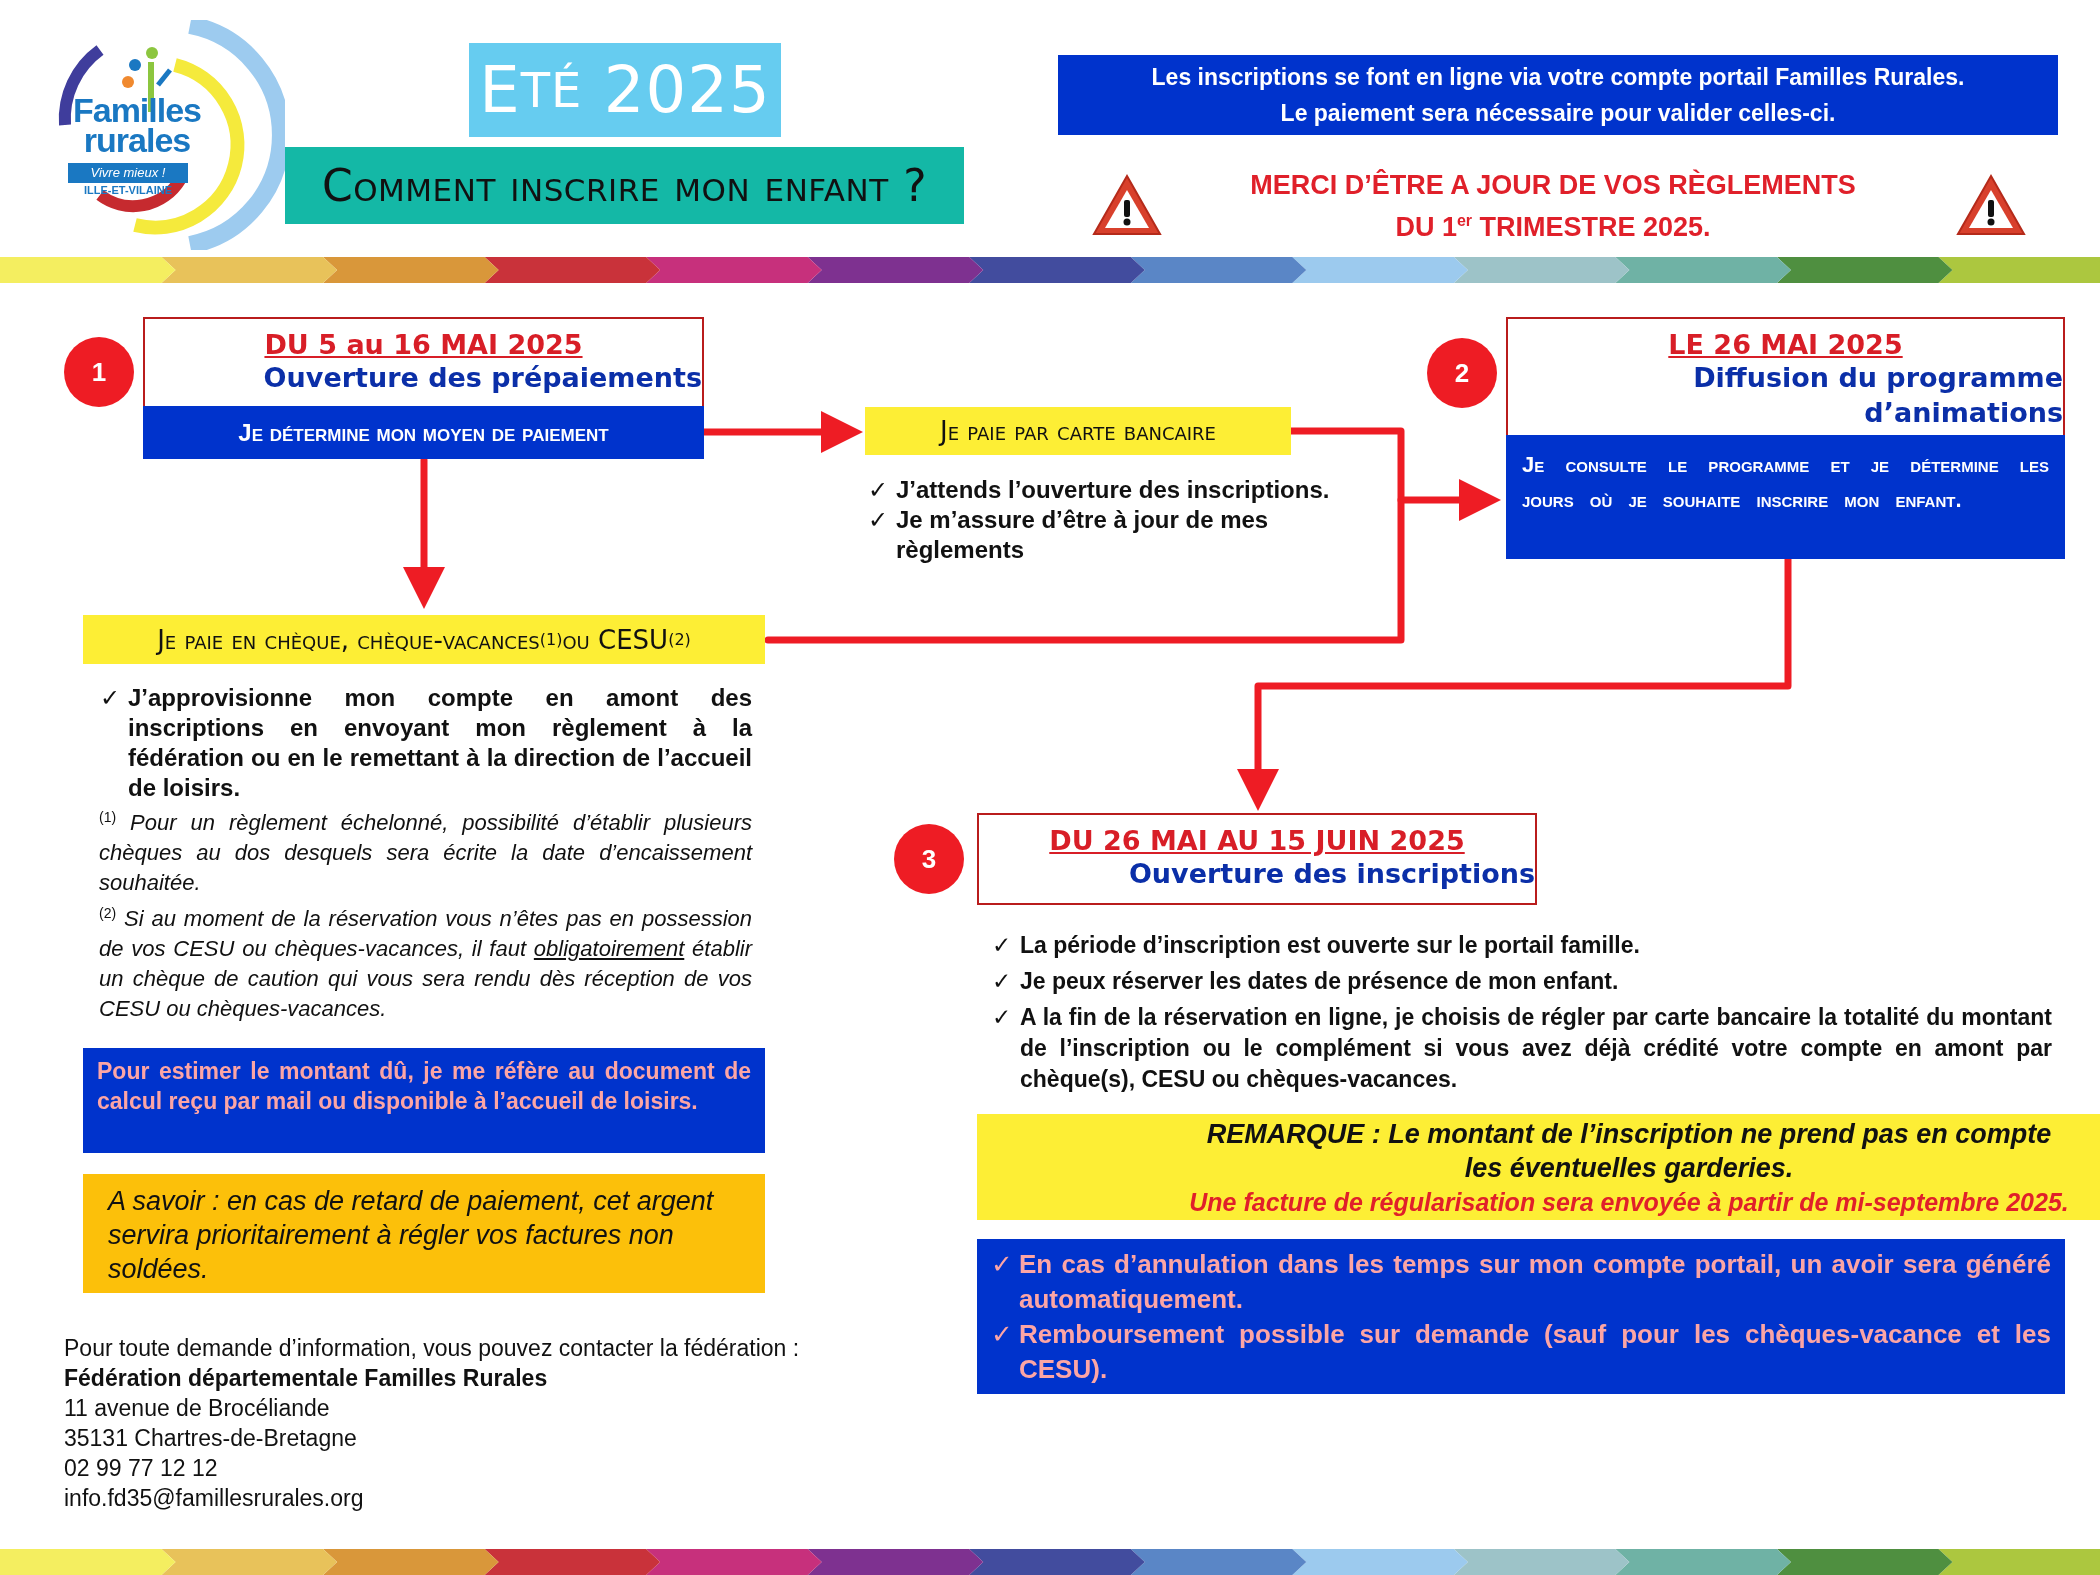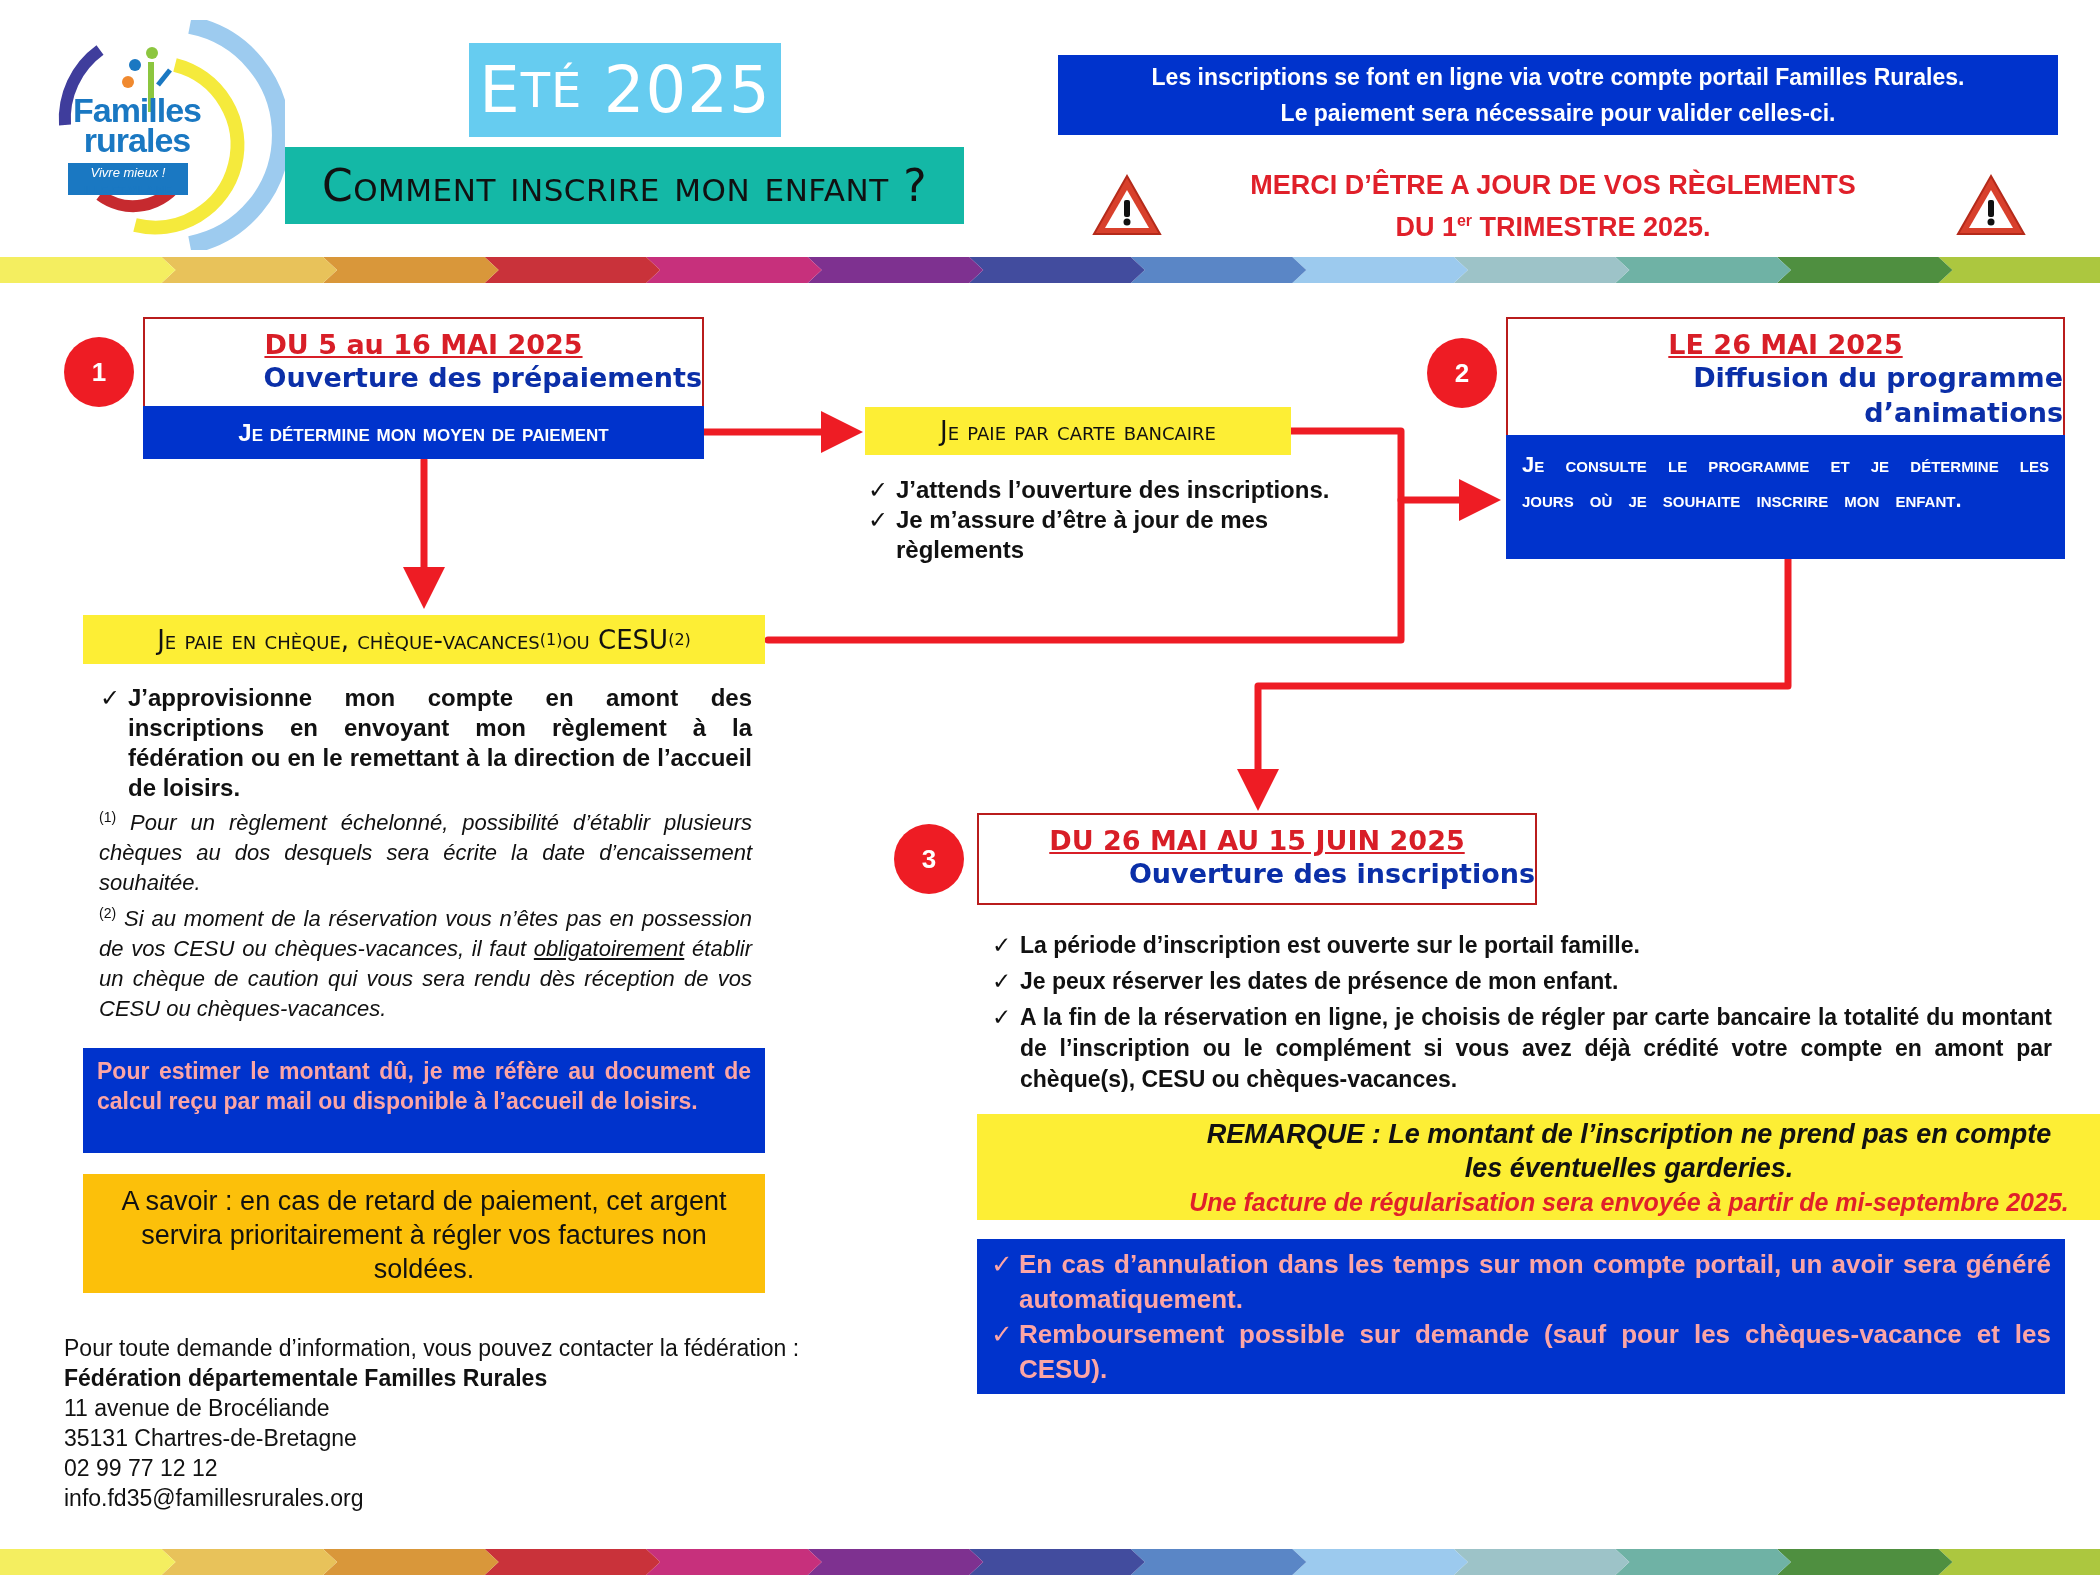--- a/index.html
+++ b/index.html
@@ -69,21 +69,21 @@
     <circle cx="112" cy="33" r="6" fill="#8cc63f"></circle>
     <rect x="108" y="42" width="6" height="50" fill="#8cc63f"></rect>
     <circle cx="95" cy="45" r="6" fill="#1a78c2"></circle>
     <circle cx="88" cy="62" r="6" fill="#f0892f"></circle>
     <path d="M118 65 L130 50" stroke="#1a78c2" stroke-width="5"></path>
   </svg>
   <div class="abs" style="left:12px;top:75px;width:170px;color:#1a78c2;font-weight:bold;font-size:34px;line-height:30px;text-align:center;letter-spacing:-1px;">
     <div>Familles</div>
     <div>rurales</div>
   </div>
-  <div class="abs" style="left:28px;top:143px;width:120px;height:32px;background:#1a78c2;color:#fff;font-style:italic;font-size:13px;text-align:center;line-height:20px;">Vivre mieux !</div>
+  <div class="abs" style="left:28px;top:143px;width:120px;height:20px;background:#1a78c2;color:#fff;font-style:italic;font-size:13px;text-align:center;line-height:20px;">Vivre mieux !</div>
   <div class="abs" style="left:28px;top:164px;width:120px;color:#1a78c2;font-weight:bold;font-size:11px;text-align:center;">ILLE-ET-VILAINE</div>
 </div>
 
 <div class="abs title-ete">
   <span>E</span><span class="sc">TÉ</span>&nbsp;<span>2025</span>
 </div>
 <div class="abs title-how">Comment inscrire mon enfant ?</div>
 
 <div class="abs info-top">
   <div>Les inscriptions se font en ligne via votre compte portail Familles Rurales.</div>
@@ -180,21 +180,21 @@
   <li><span class="ck">✓</span><span>J’approvisionne mon compte en amont des inscriptions en envoyant mon règlement à la fédération ou en le remettant à la direction de l’accueil de loisirs.</span></li>
 </ul>
 <div class="abs note" style="left:99px;top:802px;width:653px;">
   <sup>(1)</sup><span> Pour un règlement échelonné, possibilité  d’établir plusieurs chèques au dos desquels sera écrite la date d’encaissement souhaitée.</span>
 </div>
 <div class="abs note" style="left:99px;top:898px;width:653px;">
   <sup>(2)</sup><span> Si au moment de la réservation vous n’êtes pas en possession de vos CESU ou chèques-vacances, il faut </span><u>obligatoirement</u><span> établir un chèque de caution qui vous sera rendu dès réception de vos CESU ou chèques-vacances.</span>
 </div>
 
 <div class="abs box-blue" style="left:83px;top:1048px;width:682px;height:105px;padding:8px 14px;font-size:23px;line-height:30px;text-align:justify;">Pour estimer le montant dû, je me réfère au document de calcul reçu par mail ou disponible à l’accueil de loisirs.</div>
-<div class="abs box-orange" style="left:83px;top:1174px;width:682px;height:119px;padding:10px 16px;font-size:27px;line-height:34px;text-align:center;">A savoir : en cas de retard de paiement, cet argent servira prioritairement à régler vos factures non soldées.</div>
+<div class="abs box-orange" style="left:83px;top:1174px;width:682px;height:119px;padding:10px 25px;font-size:27px;line-height:34px;text-align:left;font-style:italic;">A savoir : en cas de retard de paiement, cet argent servira prioritairement à régler vos factures non soldées.</div>
 
 <div class="abs circle" style="left:1427px;top:338px;">2</div>
 <div class="abs step-box" style="left:1506px;top:317px;width:559px;height:242px;">
   <div class="step-date" style="margin-top:10px;">LE 26 MAI 2025</div>
   <div class="step-sub">Diffusion du programme d’animations</div>
   <div class="step-sub">pour la période estivale.</div>
   <div class="abs step-blue" style="left:-2px;top:116px;width:559px;height:124px;padding:12px 16px;font-size:22px;line-height:35px;text-align:justify;text-align-last:left;font-variant:small-caps;word-spacing:10px;">Je consulte le programme et je détermine les jours où je souhaite inscrire mon enfant.</div>
 </div>
 
 <div class="abs circle" style="left:894px;top:824px;">3</div>

